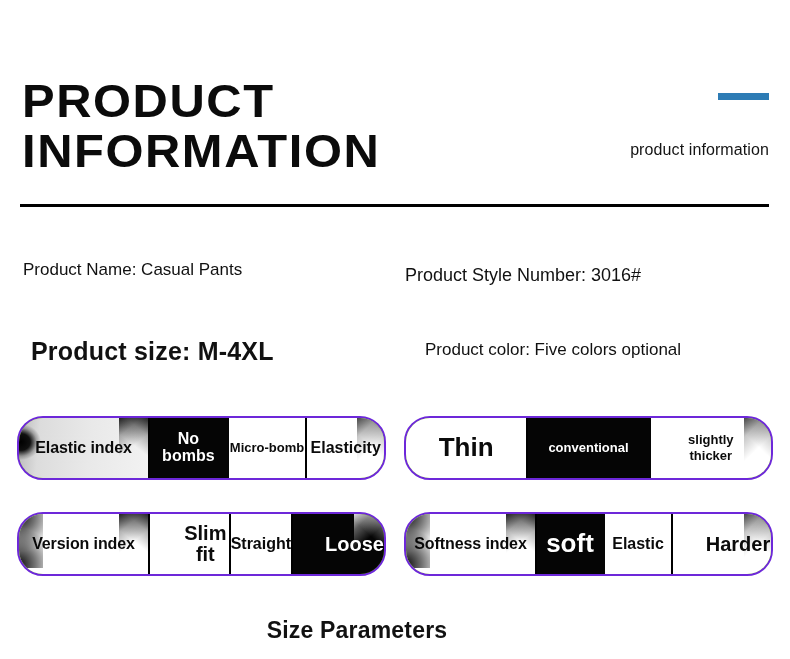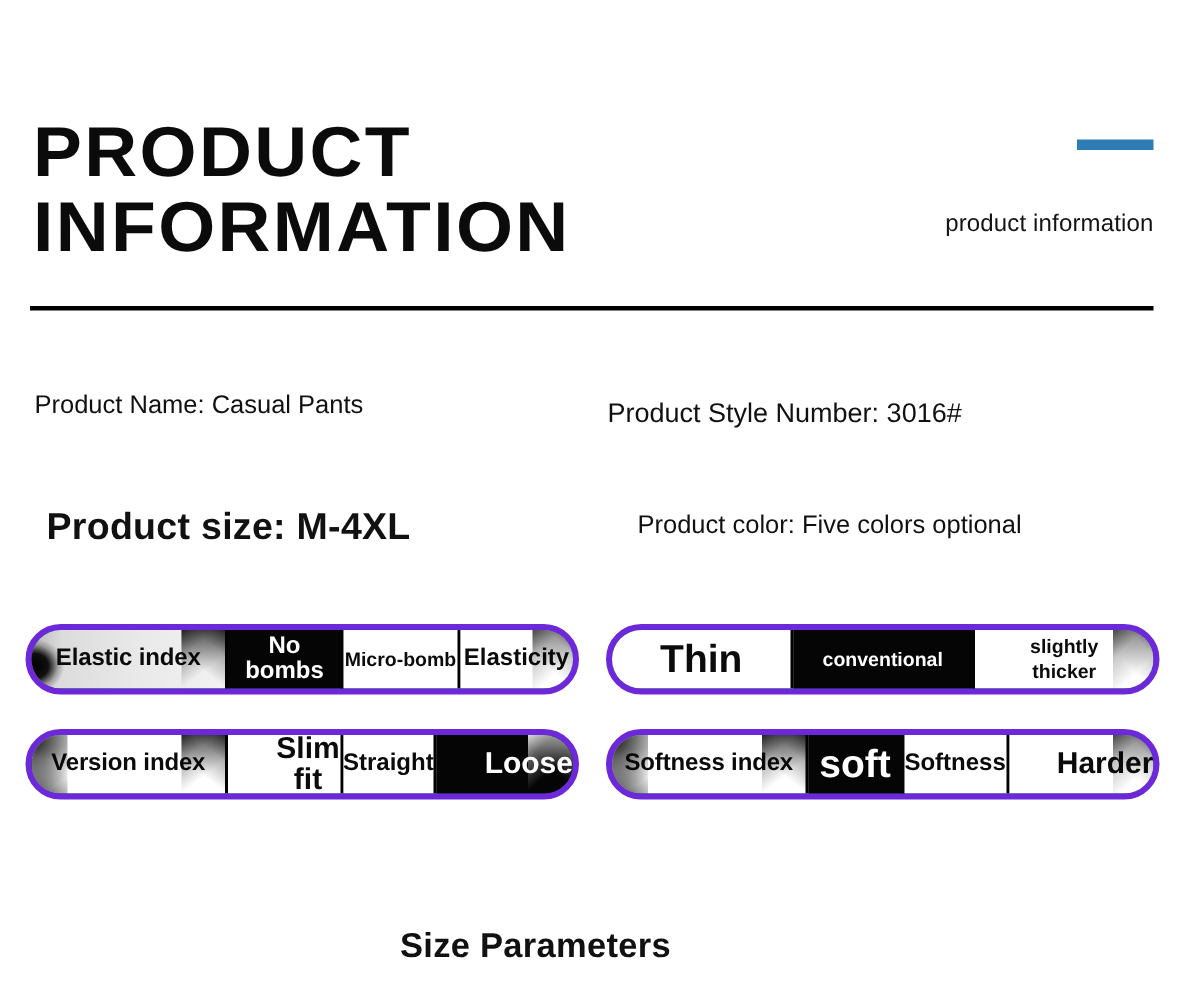--- a/index.html
+++ b/index.html
@@ -86,33 +86,33 @@
   
   .bars {
     position: absolute;
     left: 0;
     top: 0;
     width: 790px;
     height: 659px;
   }
   .bar {
     position: absolute;
-    height: 47px;
-    border: 4px solid #6d28d9;
+    height: 64px;
+    border: 2px solid #6d28d9;
     border-radius: 26px;
-    background: #0c4a6e;
+    background: #84cc16;
     display: flex;
     align-items: stretch;
     overflow: hidden;
     box-sizing: border-box;
   }
   .bar.left  { left: 17px;  width: 369px; }
   .bar.right { left: 404px; width: 369px; }
   .bar.row1  { top: 416px; }
-  .bar.row2  { top: 486px; }
+  .bar.row2  { top: 512px; }
 
   .cell {
     display: flex;
     align-items: center;
     justify-content: center;
     box-sizing: border-box;
     border-right: 2px solid #000000;
     position: relative;
     text-align: center;
     line-height: 1.05;
@@ -250,19 +250,19 @@
   <div class="bar left row2">
     <div class="cell label">Version index</div>
     <div class="cell opt sz-l">Slim fit</div>
     <div class="cell opt sz-m">Straight</div>
     <div class="cell opt dark endcap sz-l">Loose</div>
   </div>
 
   <div class="bar right row2">
     <div class="cell label">Softness index</div>
     <div class="cell opt dark sz-xl">soft</div>
-    <div class="cell opt sz-m">Softness</div>
+    <div class="cell opt sz-m">Elastic</div>
     <div class="cell opt endcap light sz-l">Harder</div>
   </div>
 
 </div>
 
 <div class="section-heading">Size Parameters</div>
 
 </body></html>

